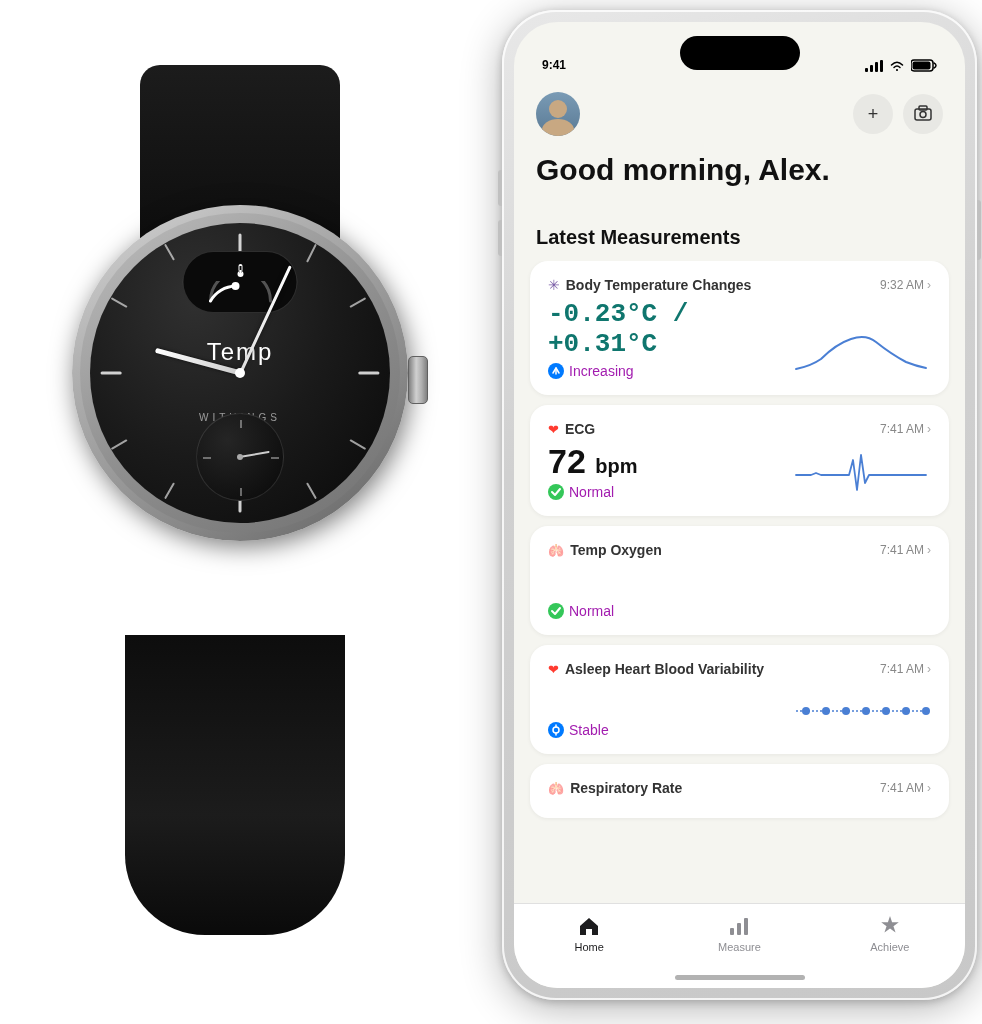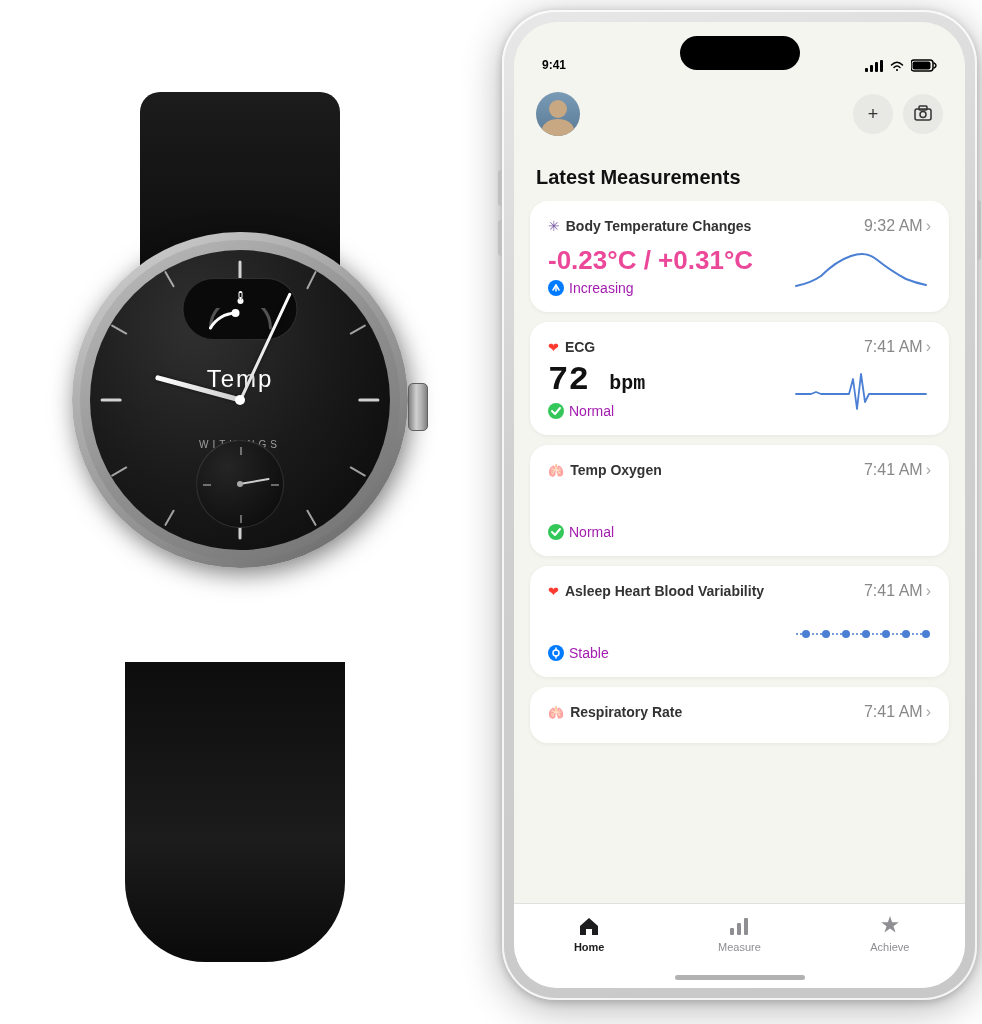--- a/index.html
+++ b/index.html
@@ -9,21 +9,21 @@
       background: #ffffff;
       font-family: -apple-system, BlinkMacSystemFont, 'SF Pro Display', 'Helvetica Neue', Arial, sans-serif;
       overflow: hidden;
       position: relative;
     }
 
     
     .watch-container {
       position: absolute;
       left: 30px;
-      top: 92px;
+      top: 65px;
       width: 430px;
       height: 870px;
     }
 
     
     .phone-container {
       position: absolute;
       right: 5px;
       top: 10px;
       width: 475px;
@@ -202,21 +202,21 @@
       gap: 6px;
     }
 
     .card-title {
       font-size: 14px;
       font-weight: 700;
       color: #333;
     }
 
     .card-time {
-      font-size: 16px;
+      font-size: 12px;
       color: #888;
       display: flex;
       align-items: center;
       gap: 3px;
     }
 
     .card-body {
       display: flex;
       align-items: flex-end;
       justify-content: space-between;
@@ -224,21 +224,20 @@
 
     .card-value-area {
       flex: 1;
     }
 
     .card-value {
       font-size: 34px;
       font-weight: 700;
       color: #111;
       line-height: 1.1;
-      font-family: Liberation Mono, monospace;
     }
 
     .card-value .unit {
       font-size: 20px;
       font-weight: 600;
     }
 
     .card-value .unit-small {
       font-size: 16px;
       font-weight: 500;
@@ -286,21 +285,21 @@
       min-width: 70px;
     }
 
     .nav-label {
       font-size: 11px;
       color: #8e8e93;
     }
 
     .nav-label.active {
       color: #1c1c1e;
-      font-weight: 700;
+      font-weight: 400;
     }
 
     .home-indicator {
       position: absolute;
       bottom: 8px;
       left: 50%;
       transform: translateX(-50%);
       width: 130px;
       height: 5px;
       background: #000;
@@ -446,39 +445,40 @@
 
               <svg width="18" height="18" viewBox="0 0 18 18">
                 <rect x="1" y="4" width="16" height="11" rx="2" fill="none" stroke="#333" stroke-width="1.5"></rect>
                 <circle cx="9" cy="9.5" r="3" fill="none" stroke="#333" stroke-width="1.5"></circle>
                 <rect x="5" y="1" width="8" height="4" rx="1" fill="none" stroke="#333" stroke-width="1.5"></rect>
               </svg>
             </div>
           </div>
         </div>
 
+        <div class="greeting">Good morning, Alex.</div>
 
         <div class="section-title">Latest Measurements</div>
 
         <div class="measurements-list">
 
           <div class="measurement-card">
             <div class="card-header">
               <div class="card-title-row">
                 <span style="color:#7b5ea7;font-size:14px;">✳</span>
                 <span class="card-title">Body Temperature Changes</span>
               </div>
               <div class="card-time">
                 <span>9:32 AM</span>
                 <span style="color:#aaa;">›</span>
               </div>
             </div>
             <div class="card-body">
               <div class="card-value-area">
-                <div style="font-size:26px;font-weight:700;color:#ec4899;">-0.23°C / +0.31°C</div>
+                <div style="font-size:26px;font-weight:700;color:#0f766e;font-family:Liberation Mono, monospace;">-0.23°C / +0.31°C</div>
                 <div class="card-status">
                   <svg width="16" height="16" viewBox="0 0 16 16">
                     <circle cx="8" cy="8" r="8" fill="#007aff"></circle>
                     <path d="M5 10 L8 5 L11 10" fill="none" stroke="white" stroke-width="1.5" stroke-linecap="round" stroke-linejoin="round"></path>
                     <line x1="8" y1="5" x2="8" y2="11" stroke="white" stroke-width="1.5" stroke-linecap="round"></line>
                   </svg>
                   <span class="status-text">Increasing</span>
                 </div>
               </div>
               <div class="card-chart">

